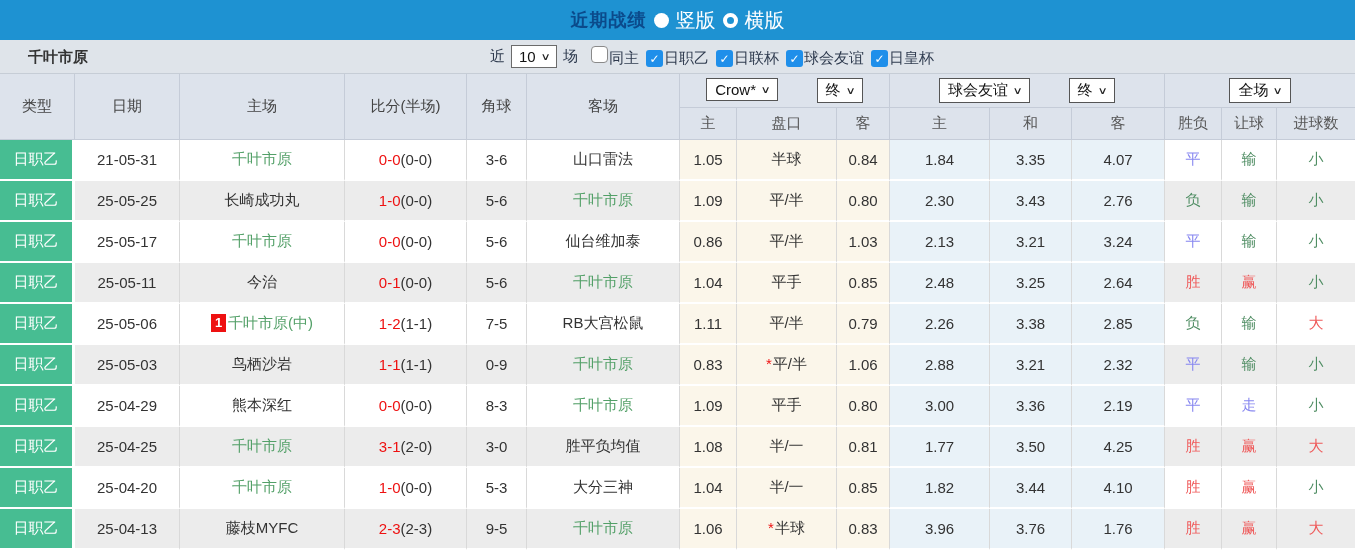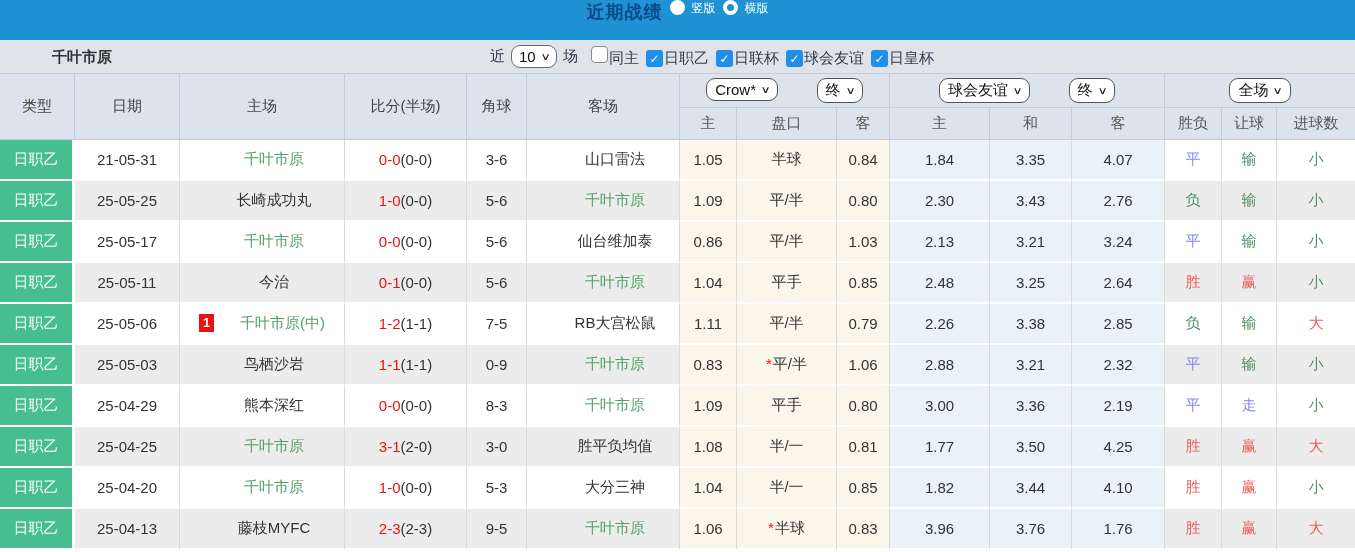--- a/index.html
+++ b/index.html
@@ -1,33 +1,33 @@
 <!DOCTYPE html>
 <html style="--bar-blue: #1e92d2; --title-navy: #0b4a8b; --cb-blue: #1f8fea; --type-green: #47bd92; --team-green: #53a068; --score-red: #ee1111; --res-red: #ef5a5a; --res-green: #4f8d63; --res-blue: #8787f0; --bg-cream: #fbf6ea; --bg-lblue: #e9f2f8;"><head>
 <meta charset="utf-8">
 <style>
   * { box-sizing: border-box; margin: 0; padding: 0; }
   html,body { width:1355px; }
   body { font-family: "Liberation Sans", "DejaVu Sans", sans-serif; background:#fff; }
   #app { width:1355px; height:552px; overflow:hidden; background:#fff; }
 
   
-  .topbar { height:40px; background:var(--bar-blue); display:flex; align-items:flex-start; justify-content:center; gap:7px; }
+  .topbar { height:40px; background:var(--bar-blue); display:flex; align-items:center; justify-content:center; gap:7px; }
   .topbar .title { font-size:18px; font-weight:bold; color:var(--title-navy); letter-spacing:1px; }
   .radio { width:15px; height:15px; border-radius:50%; display:inline-block; cursor:pointer; }
   .radio.on  { background:#fff; }
   .radio.off { border:4.5px solid #fff; background:transparent; }
-  .topbar .rlabel { color:#fff; font-size:12px; }
+  .topbar .rlabel { color:#fff; font-size:20px; }
 
   
   .filterbar { height:34px; background:#dfe4ea; position:relative; border-bottom:1px solid #c6cdd6; }
   .filterbar .team { position:absolute; left:28px; top:0; line-height:33px; font-size:15px; font-weight:bold; color:#333; }
   .filterctrl { position:absolute; left:484px; top:0; height:33px; display:flex; align-items:center; font-size:15px; color:#2e3a4e; }
   .filterctrl .lbl { margin:0 6px; color:#2e3a4e; }
-  .selbox { display:inline-flex; align-items:center; gap:6px; background:#fff; border:1px solid #6b6b6b; border-radius:9px; padding:2px 7px; font-size:15px; color:#111; cursor:pointer; white-space:nowrap; }
+  .selbox { display:inline-flex; align-items:center; gap:6px; background:#fff; border:1px solid #6b6b6b; border-radius:0; padding:2px 7px; font-size:15px; color:#111; cursor:pointer; white-space:nowrap; }
   .chev { font-size:10px; color:#222; transform:scaleX(1.4); display:inline-block; }
   .cb { width:17px; height:17px; border-radius:3px; display:inline-flex; align-items:center; justify-content:center; margin-left:7px; cursor:pointer; flex:none; }
   .cb.checked { background:var(--cb-blue); color:#fff; font-size:12px; font-weight:bold; }
   .cb.unchecked { background:#fff; border:1px solid #8a8a8a; border-radius:4px; }
   .cblabel { margin-left:1px; cursor:pointer; }
 
   
   table { border-collapse:separate; border-spacing:0; table-layout:fixed; width:1355px; }
   thead th { background:#dde3ec; color:#444; font-weight:normal; font-size:15px; text-align:center;
              border-right:1px solid #c5ccd8; border-bottom:1px solid #c5ccd8; }
@@ -37,21 +37,21 @@
   thead th.grp { padding:2px 0; }
   thead th.grp .selbox { border:1px solid #555; margin:0 17px; padding:2px 8px; }
   tbody td { height:41px; text-align:center; font-size:15px; color:#333;
              border-right:1px solid #d9d9d9; border-bottom:2px solid #fff; overflow:hidden; white-space:nowrap; }
   tbody td:last-child { border-right:none; }
   td.type { background:var(--type-green); color:#fff; border-right:3px solid #fff; }
   tr.even td.alt { background:#ececec; }
   tr.odd  td.alt { background:#fff; }
   td.cream { background:var(--bg-cream); }
   td.lav   { background:var(--bg-lblue); }
-  .team { cursor:pointer;margin-left:24px; }
+  .team { cursor:pointer; }
   .team.green { color:var(--team-green); }
   .badge { display:inline-block; background:var(--score-red); color:#fff; font-weight:bold; font-size:13px;
            line-height:18px; padding:0 4px; margin-right:2px; vertical-align:1px; }
   .sc-main { color:var(--score-red);text-align:right; }
   .sc-half { color:#333; }
   .star { color:var(--score-red); margin-right:1px; }
   .c-red   { color:var(--res-red); }
   .c-green { color:var(--res-green); }
   .c-blue  { color:var(--res-blue); }
 </style>

